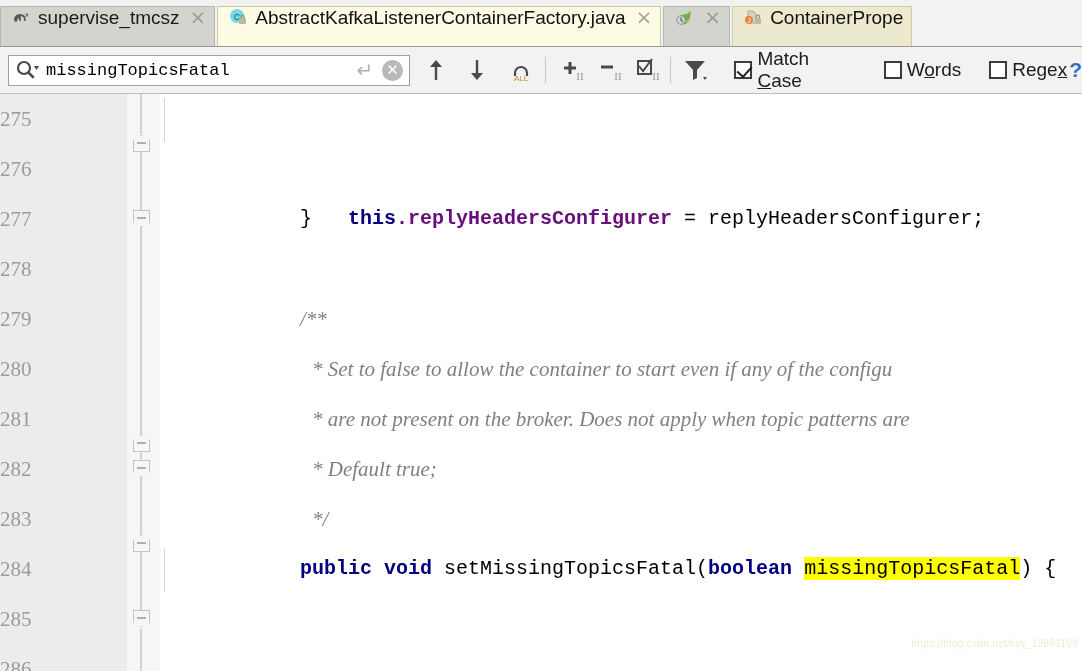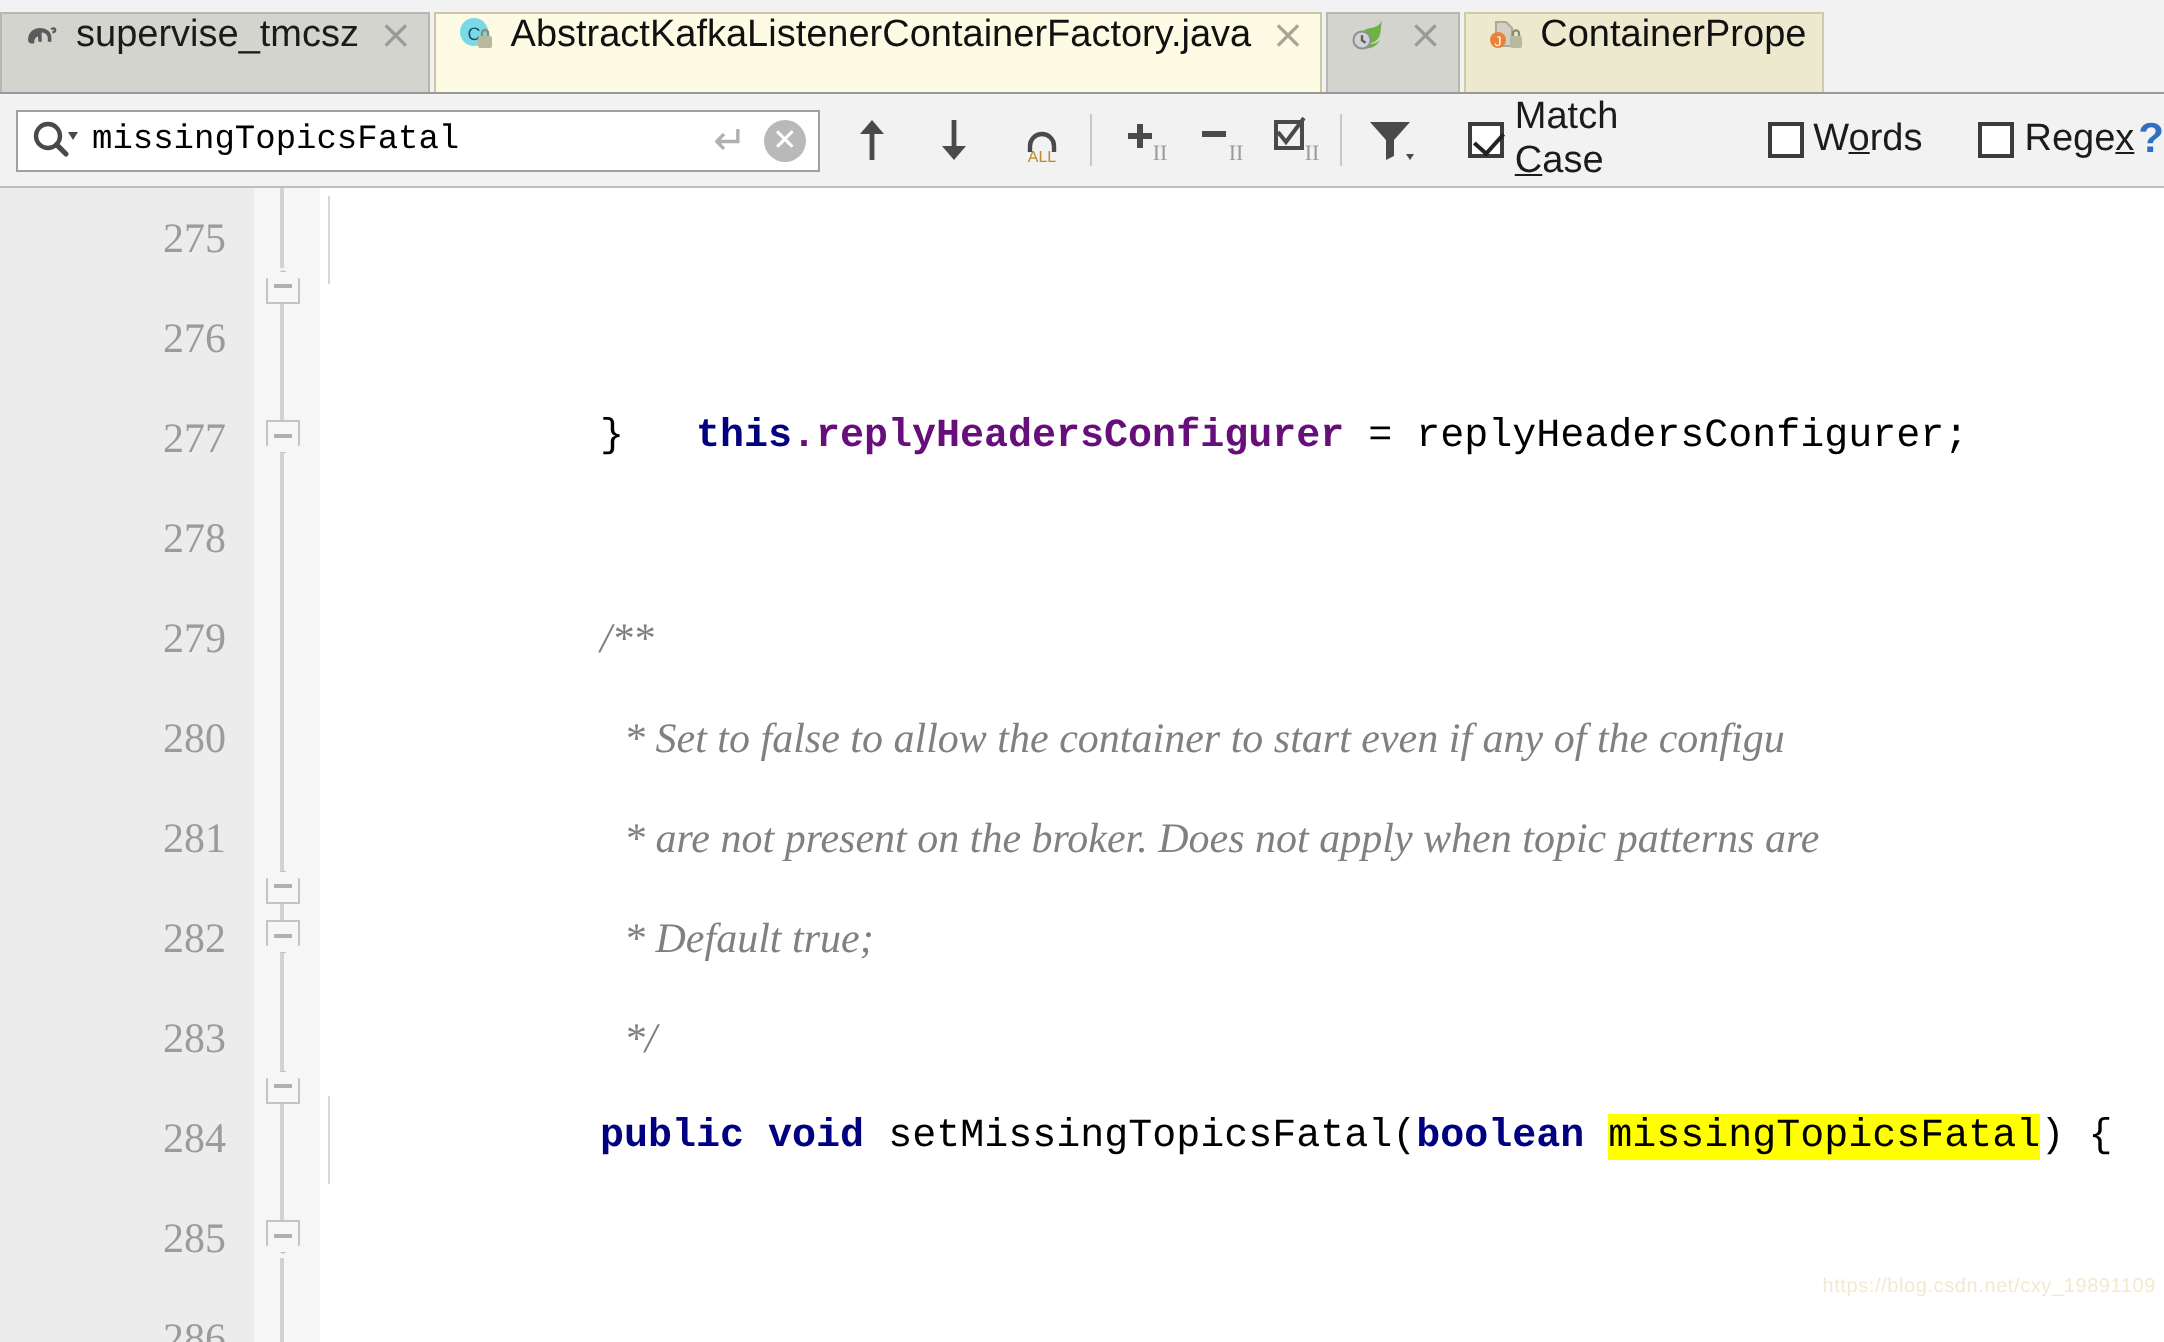--- a/index.html
+++ b/index.html
@@ -99,21 +99,21 @@
   
   .editor {
     position:absolute; top:94px; left:0; width:1082px; height:577px;
     background:#ffffff; overflow:hidden;
   }
   .gutter {
     position:absolute; top:0; left:0; width:127px; height:577px;
     background:#ececec;
   }
   .gutter-line {
-    height: 50px; line-height: 50px; text-align: right;
+    height: 50px; line-height: 50px; text-align: left;
     padding-right: 14px;
     font-family: "Liberation Serif", serif;
     font-size: 21px; color:#9b9b9b;
   }
   .foldcol {
     position:absolute; top:0; left:127px; width:33px; height:577px;
     background:#f6f6f6;
   }
   .foldline { position:absolute; left:13px; width:2px; background:#d2d2d2; }
   .fold {

